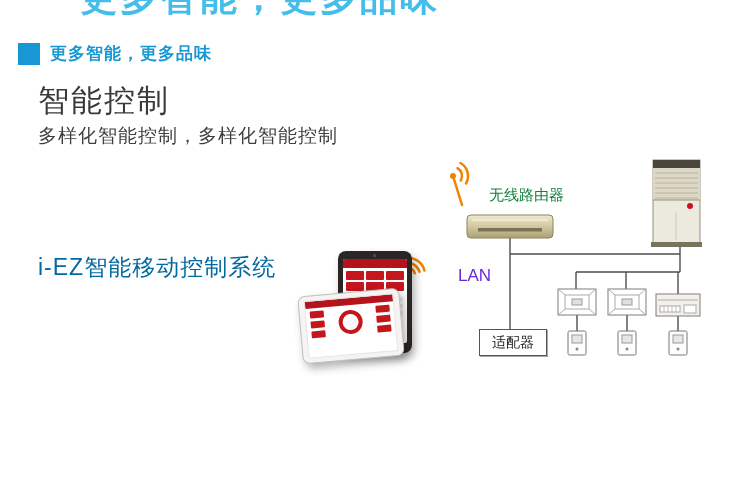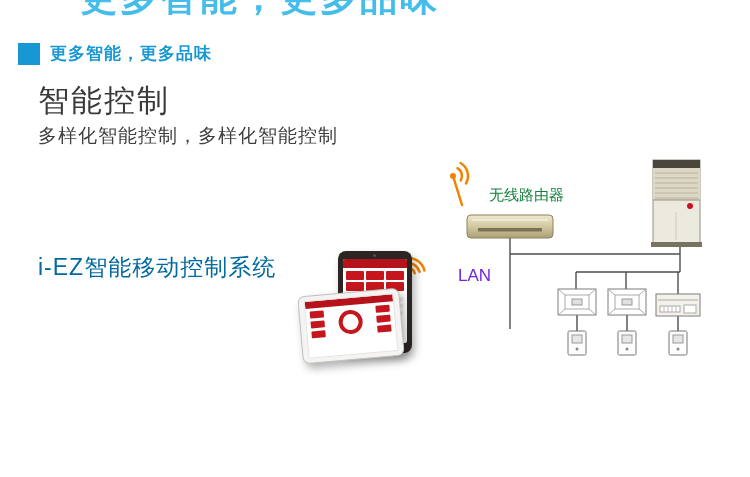--- a/index.html
+++ b/index.html
@@ -176,20 +176,21 @@
     <g stroke="#f08300" stroke-width="2.5" fill="none" stroke-linecap="round">
       <circle cx="408" cy="275" r="2.5" fill="#f08300" stroke="none"></circle>
       <path d="M406.2,268.2 A7,7 0 0 1 414.8,273.2"></path>
       <path d="M404.9,263.4 A12,12 0 0 1 419.6,271.9"></path>
       <path d="M403.6,258.5 A17,17 0 0 1 424.5,270.6"></path>
     </g>
   </svg>
 
   <div class="router-label">无线路由器</div>
   <div class="lan-label">LAN</div>
+  <div class="adapter-box">适配器</div>
 
   <div class="tablet-back">
     <span class="cam"></span>
     <div class="screen">
       <div class="scr-header"></div>
       <div class="tile-grid">
         <div class="tile"></div>
         <div class="tile"></div>
         <div class="tile"></div>
         <div class="tile"></div>

